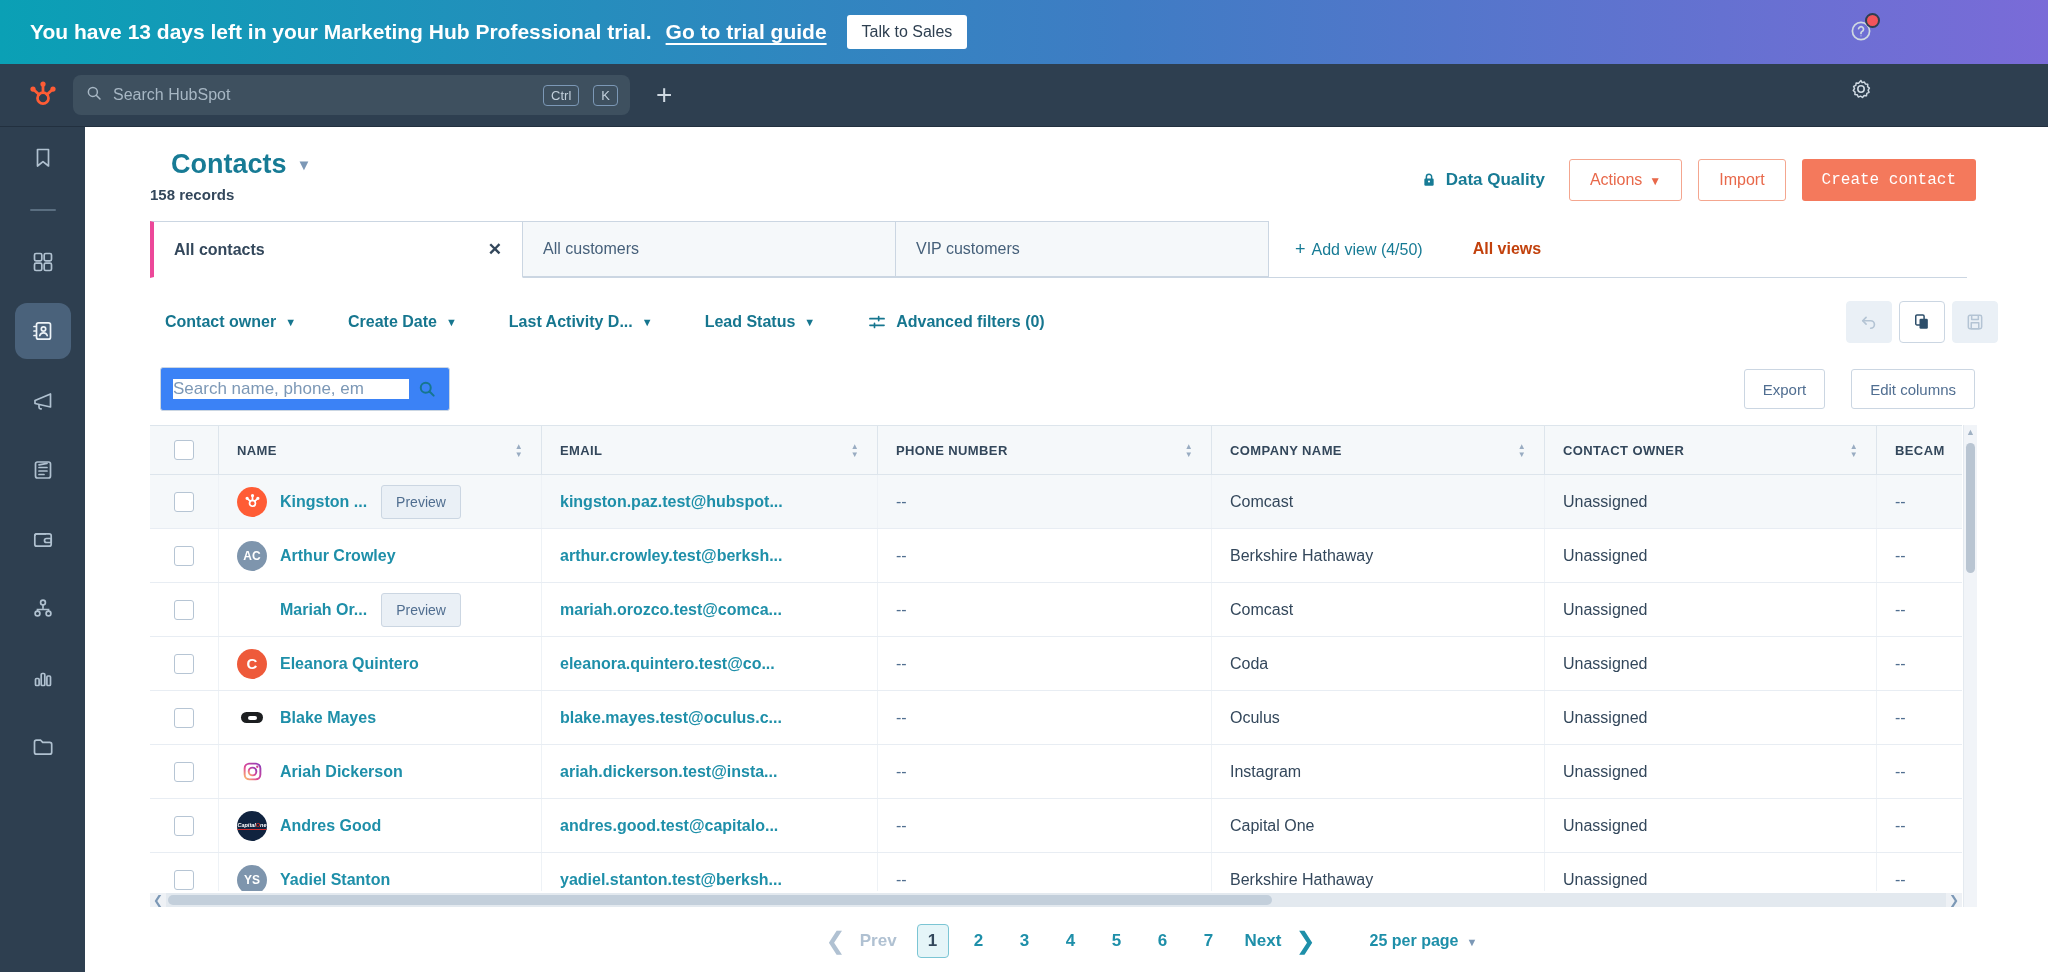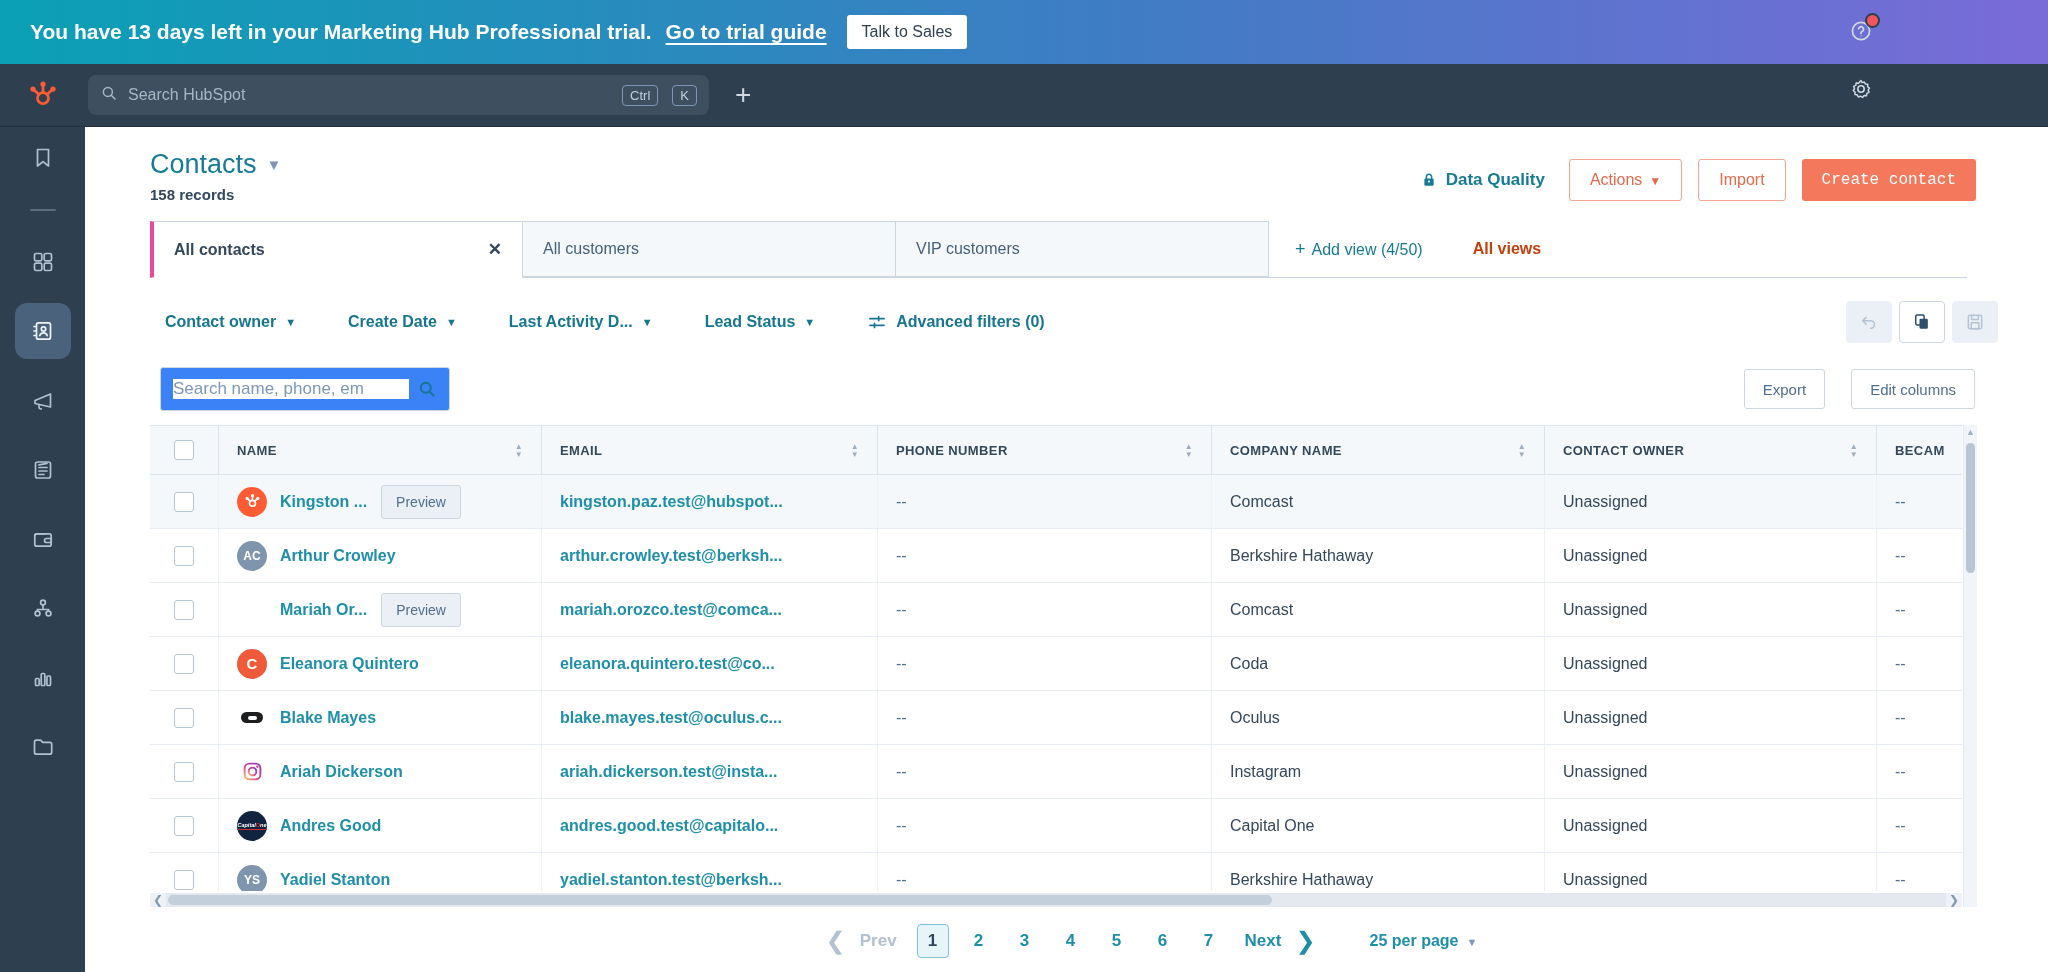--- a/index.html
+++ b/index.html
@@ -12,21 +12,21 @@
     background:linear-gradient(90deg,#0aa0b5 0%,#3f7cc4 55%,#7a6bd8 100%);
     display:flex; align-items:center; padding-left:30px; gap:14px; }
   .banner-text { color:#fff; font-size:21px; font-weight:bold; }
   .banner-link { color:#fff; font-size:21px; font-weight:bold; text-decoration:underline; text-underline-offset:4px; cursor:pointer; }
   .banner-btn { margin-left:6px; background:#fff; color:#2e3f50; font-size:16px; padding:8px 15px; border-radius:3px; border:none; font-family:inherit; cursor:pointer; }
 
   
   .topnav { position:absolute; left:0; top:64px; width:2048px; height:63px; background:#2e3f50;
     display:flex; align-items:center; border-bottom:1px solid #22303f; }
   .nav-logo { margin-left:28px; width:30px; height:30px; flex:0 0 auto; }
-  .nav-search { margin-left:30px; width:621px; height:40px; background:#3e505f; border-radius:8px;
+  .nav-search { margin-left:15px; width:557px; height:40px; background:#3e505f; border-radius:8px;
     display:flex; align-items:center; padding:0 12px; gap:10px; }
   .nav-search .ph { color:#a7b7c4; font-size:16px; flex:1; }
   .kbd { border:1px solid #7c98b6; color:#c3d0dc; border-radius:4px; font-size:13px; padding:2px 7px; margin-left:4px; }
   .nav-plus { margin-left:26px; color:#cfd9e2; font-size:28px; font-weight:300; line-height:1; cursor:pointer; }
   .nav-right { margin-left:auto; margin-right:26px; display:flex; align-items:flex-start; gap:34px;flex-direction:column; }
   .nav-ic { position:relative; width:24px; height:24px; cursor:pointer; }
   .nav-ic svg { stroke:#cfd9e2; }
   .badge-dot { position:absolute; right:-7px; top:-6px; width:15px; height:15px; border-radius:50%; background:#f2545b; border:2px solid #2e3f50; }
   .nav-divider { width:1px; height:30px; background:#56687c; }
   .account { display:flex; align-items:center; gap:10px; cursor:pointer; }
@@ -39,21 +39,21 @@
   .side-ic { position:absolute; left:50%; transform:translate(-50%,-50%); width:24px; height:24px; cursor:pointer; }
   .side-ic svg { stroke:#b0c1d0; }
   .side-active { position:absolute; left:50%; transform:translate(-50%,-50%); width:56px; height:56px; background:#4a627b; border-radius:12px; }
   .side-active svg { stroke:#eef4f8; }
   .side-sep { position:absolute; left:50%; transform:translateX(-50%); width:26px; height:2px; background:#5a6e80; border-radius:1px; }
 
   
   .main { position:absolute; left:85px; top:127px; width:1963px; height:845px; background:#fff; overflow:hidden; }
 
   .page-title-wrap { position:absolute; left:65px; top:22px; }
-  .page-title { color:#177b95; font-size:27px; font-weight:normal; display:flex; align-items:center; gap:10px; cursor:pointer; }
+  .page-title { color:#177b95; font-size:27px; font-weight:bold; display:flex; align-items:center; gap:10px; cursor:pointer;margin-left:21px; }
   .page-title .tri { color:#7c98b6; font-size:15px; }
   .records { margin-top:6px; color:#33475b; font-size:15px; font-weight:bold; }
 
   .head-actions { position:absolute; right:72px; top:32px; display:flex; align-items:center; gap:16px; }
   .dq { display:flex; align-items:center; gap:8px; color:#177b95; font-size:17px; font-weight:bold; cursor:pointer; margin-right:8px; }
   .btn-outline { border:1px solid #f4a68f; background:#fff; color:#e8684a; font-size:16px; font-family:inherit; border-radius:3px; height:42px; padding:0 20px; cursor:pointer; }
   .btn-solid { border:none; background:#f4795c; color:#fff; font-size:16px; font-family:Liberation Mono, monospace; border-radius:3px; height:42px; padding:0 20px; cursor:pointer; }
   .btn-outline .tri { font-size:12px; margin-left:7px; }
 
   

